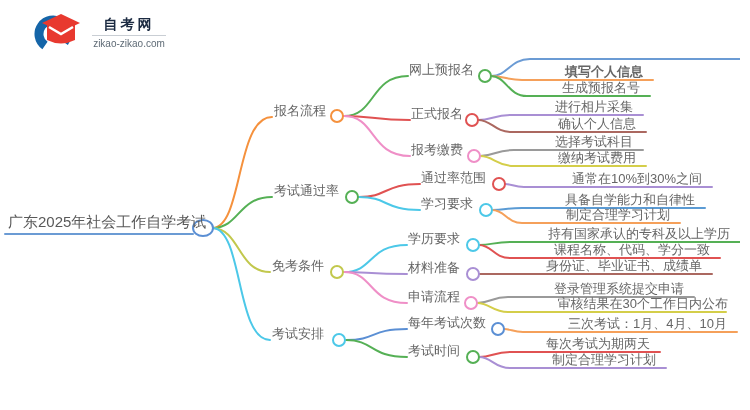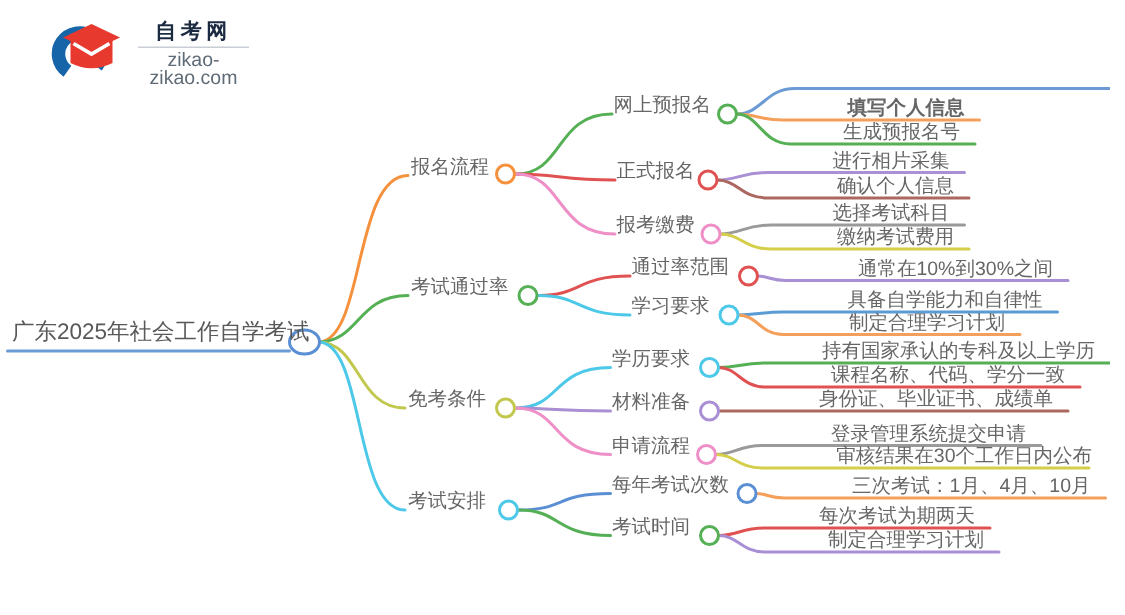--- a/index.html
+++ b/index.html
@@ -11,21 +11,21 @@
   .node{
     position:absolute;white-space:nowrap;color:#666;
     font-size:13px;line-height:15px;
   }
   .root-label{font-size:15px;line-height:18px;color:#595959;}
   .leaf{text-align:right;}
   .logo{position:absolute;left:34px;top:12px;display:flex;align-items:center;}
   .logo-text{margin-left:10px;width:74px;text-align:center;}
   .logo-title{font-size:14px;font-weight:bold;color:#1b2a41;letter-spacing:3px;line-height:16px;}
   .logo-divider{height:1px;background:#c9ced4;margin:3px 0 2px 0;}
-  .logo-domain{font-size:13px;color:#5f6b76;line-height:12px;}
+  .logo-domain{font-size:10px;color:#5f6b76;line-height:12px;}
 </style>
 </head>
 <body>
 
 <div class="canvas">
 
   <svg class="mindmap-svg" width="750" height="410" viewBox="0 0 750 410">
     <g fill="none" stroke-width="2" stroke-linecap="round">
 
       <path d="M5,234 L193,234" stroke="#6b9bd4"></path>

